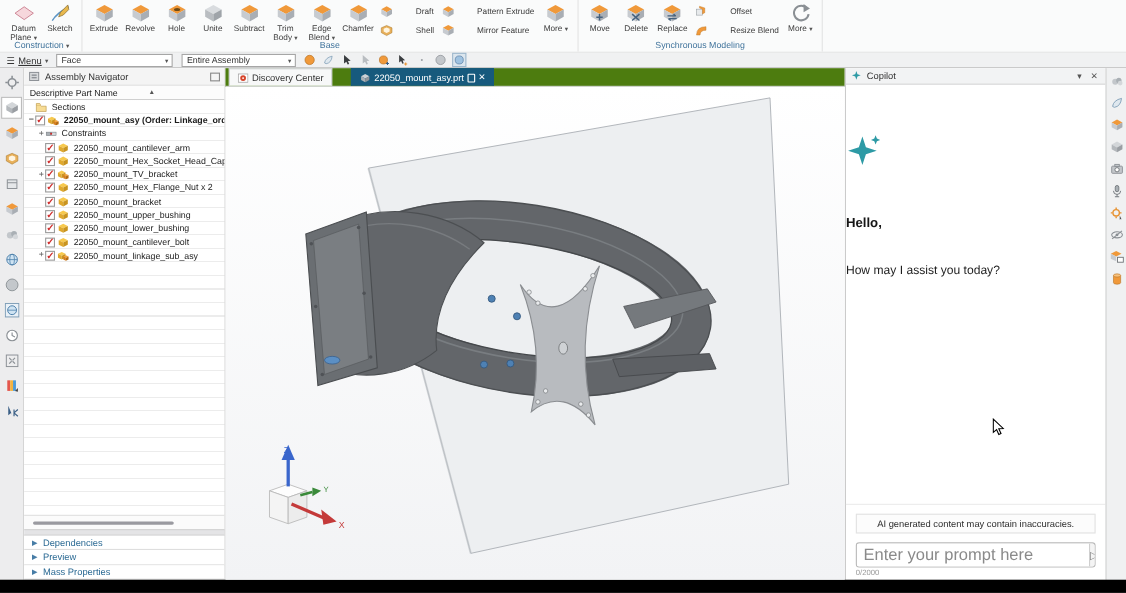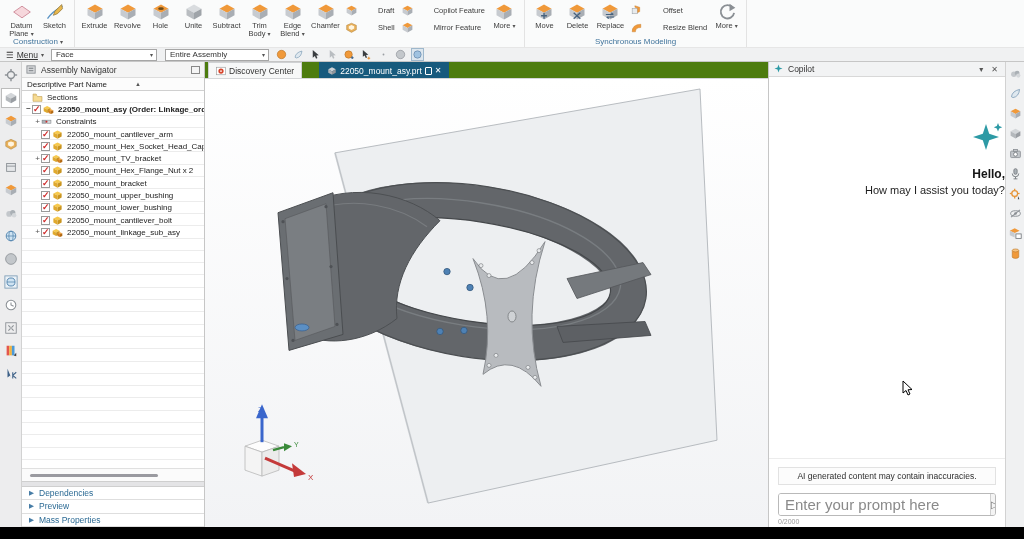--- a/index.html
+++ b/index.html
@@ -61,21 +61,21 @@
 .tab .tclose{font-size:8px;}
 .tab .pin{width:7px;height:8px;border:1px solid #fff;border-radius:1px;flex:none;}
 .viewport{flex:1;position:relative;background:linear-gradient(#ffffff,#f2f3f5);}
 .viewport svg.scene{position:absolute;inset:0;width:100%;height:100%;}
 
 .copilot{width:237px;border-left:1px solid #c6c6c6;display:flex;flex-direction:column;background:#fff;}
 .cp-header{height:15px;background:#f2f3f4;border-bottom:1px solid #d8d8d8;display:flex;align-items:center;gap:4px;font-size:8.5px;color:#333;padding:0 5px;}
 .cp-header svg{width:10px;height:10px;}
 .cp-hbtn{color:#555;font-size:8px;padding:0 2px;cursor:pointer;}
 .cp-hbtn.first{margin-left:auto;}
-.cp-body{flex:1;display:flex;flex-direction:column;align-items:flex-end;position:relative;padding-top:44px;}
+.cp-body{flex:1;display:flex;flex-direction:column;align-items:flex-start;position:relative;padding-top:44px;gap:28px;}
 .cp-spark{width:34px;height:34px;}
 .cp-hello{margin-top:12px;font-size:12px;font-weight:bold;color:#161616;}
 .cp-sub{margin-top:3px;font-size:11px;color:#1e1e1e;}
 .cp-sugs{margin-top:14px;width:221px;display:flex;flex-direction:column;gap:8px;}
 .cp-sug{border:1px solid #8cbecb;border-radius:3px;background:#fff;padding:4px 12px;font-size:9.5px;line-height:1.35;color:#3c6d90;text-align:center;cursor:pointer;}
 .cp-cursor{position:absolute;left:133px;top:303px;width:12px;height:17px;}
 .cp-footer{padding:8px 9px 2px;border-top:1px solid #ececec;}
 .cp-disc{border:1px solid #e2e2e2;background:#fcfcfc;text-align:center;font-size:8.5px;color:#2e2e2e;padding:3px 2px;}
 .cp-inwrap{margin-top:8px;height:23px;border:1px solid #b9b9b9;border-radius:3px;display:flex;align-items:stretch;overflow:hidden;}
 .cp-input{flex:1;border:none;outline:none;font-size:15px;color:#333;padding:0 6px;font-family:inherit;}
@@ -218,21 +218,21 @@
           </div>
           <div class="rb-sm-wrap">
             <div class="rb-sm">
               <span style="display: flex;">
                 <svg viewBox="0 0 24 24">
                   <polygon points="12,3 21,8 12,13 3,8" fill="#f0993a"></polygon>
                   <polygon points="3,8 12,13 12,21 3,16" fill="#c7cbd0"></polygon>
                   <polygon points="21,8 12,13 12,21 21,16" fill="#a9aeb4"></polygon>
                 </svg>
               </span>
-              <span>Copilot Feature</span>
+              <span>Pattern Extrude</span>
             </div>
             <div class="rb-sm">
               <span style="display: flex;">
                 <svg viewBox="0 0 24 24">
                   <polygon points="12,3 21,8 12,13 3,8" fill="#f0993a"></polygon>
                   <polygon points="3,8 12,13 12,21 3,16" fill="#c7cbd0"></polygon>
                   <polygon points="21,8 12,13 12,21 21,16" fill="#a9aeb4"></polygon>
                 </svg>
               </span>
               <span>Mirror Feature</span>
@@ -242,20 +242,21 @@
             <span style="display: flex;">
               <svg viewBox="0 0 24 24">
                 <polygon points="12,3 21,8 12,13 3,8" fill="#f0993a"></polygon>
                 <polygon points="3,8 12,13 12,21 3,16" fill="#c7cbd0"></polygon>
                 <polygon points="21,8 12,13 12,21 21,16" fill="#a9aeb4"></polygon>
               </svg>
             </span>
             <span>More <span class="chev">▾</span></span>
           </div>
         </div>
+        <div class="rb-label">Base</div>
       </div>
       <div class="rb-group">
         <div class="rb-row">
           <div class="rb-lg">
             <span style="display: flex;">
               <svg viewBox="0 0 24 24">
                 <polygon points="12,3 21,8 12,13 3,8" fill="#f0993a"></polygon>
                 <polygon points="3,8 12,13 12,21 3,16" fill="#c7cbd0"></polygon>
                 <polygon points="21,8 12,13 12,21 21,16" fill="#a9aeb4"></polygon>
                 <path d="M12,13 v7 M8.5,16.5 h7" stroke="#46627e" stroke-width="1.6"></path>

